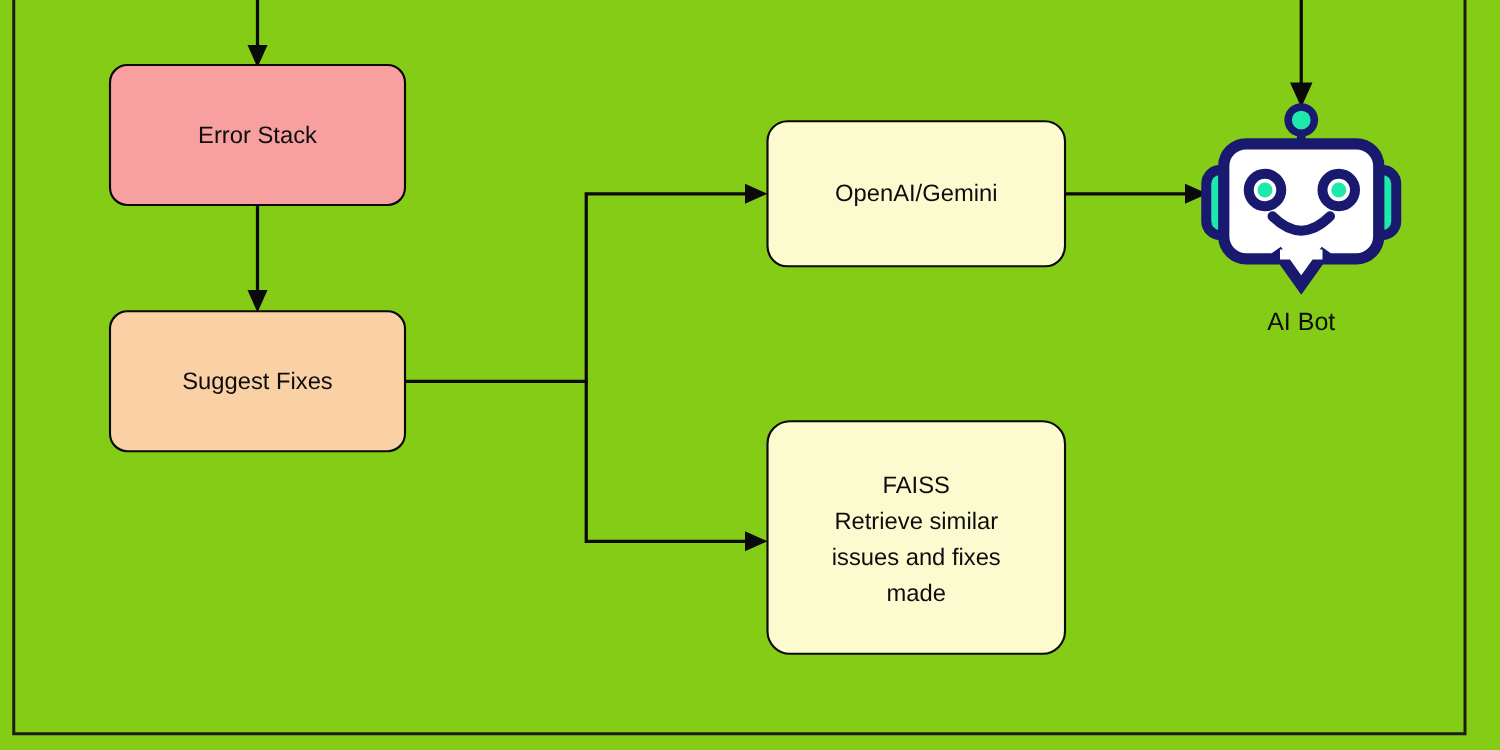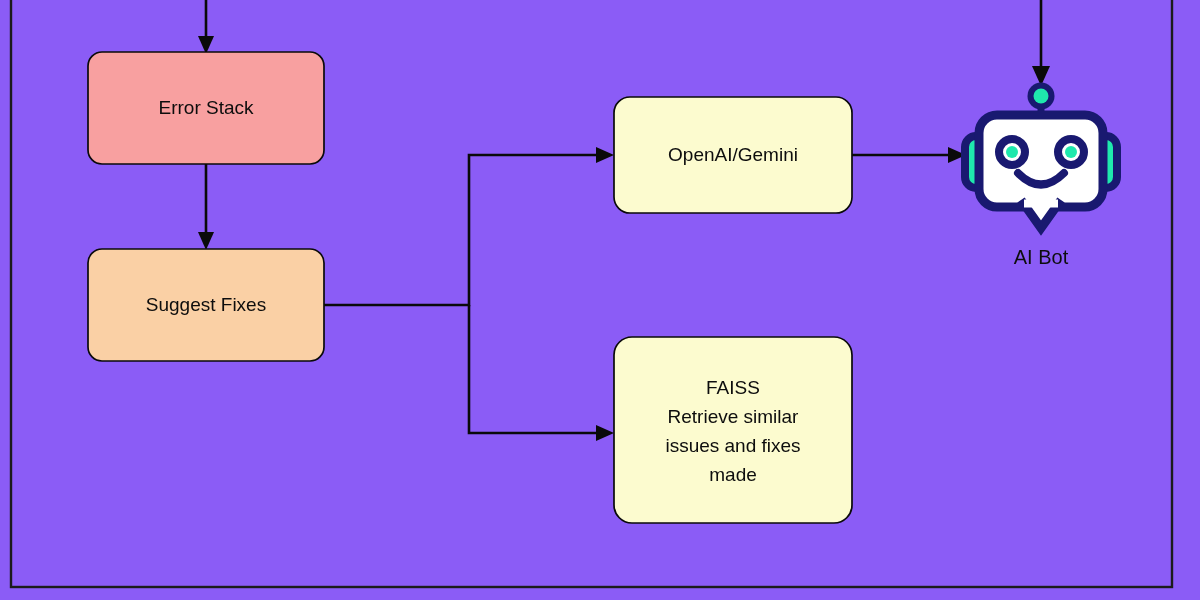--- a/index.html
+++ b/index.html
@@ -10,21 +10,21 @@
   body {
     width: 1200px;
     height: 600px;
     overflow: hidden;
     font-family: "Liberation Sans", sans-serif;
   }
   #canvas {
     position: relative;
     width: 1200px;
     height: 600px;
-    background: #8b5cf6;
+    background: #84cc16;
   }
   #diagram-svg {
     position: absolute;
     left: 0;
     top: 0;
     width: 1200px;
     height: 600px;
   }
   .node-label {
     font-family: "Liberation Sans", sans-serif;

